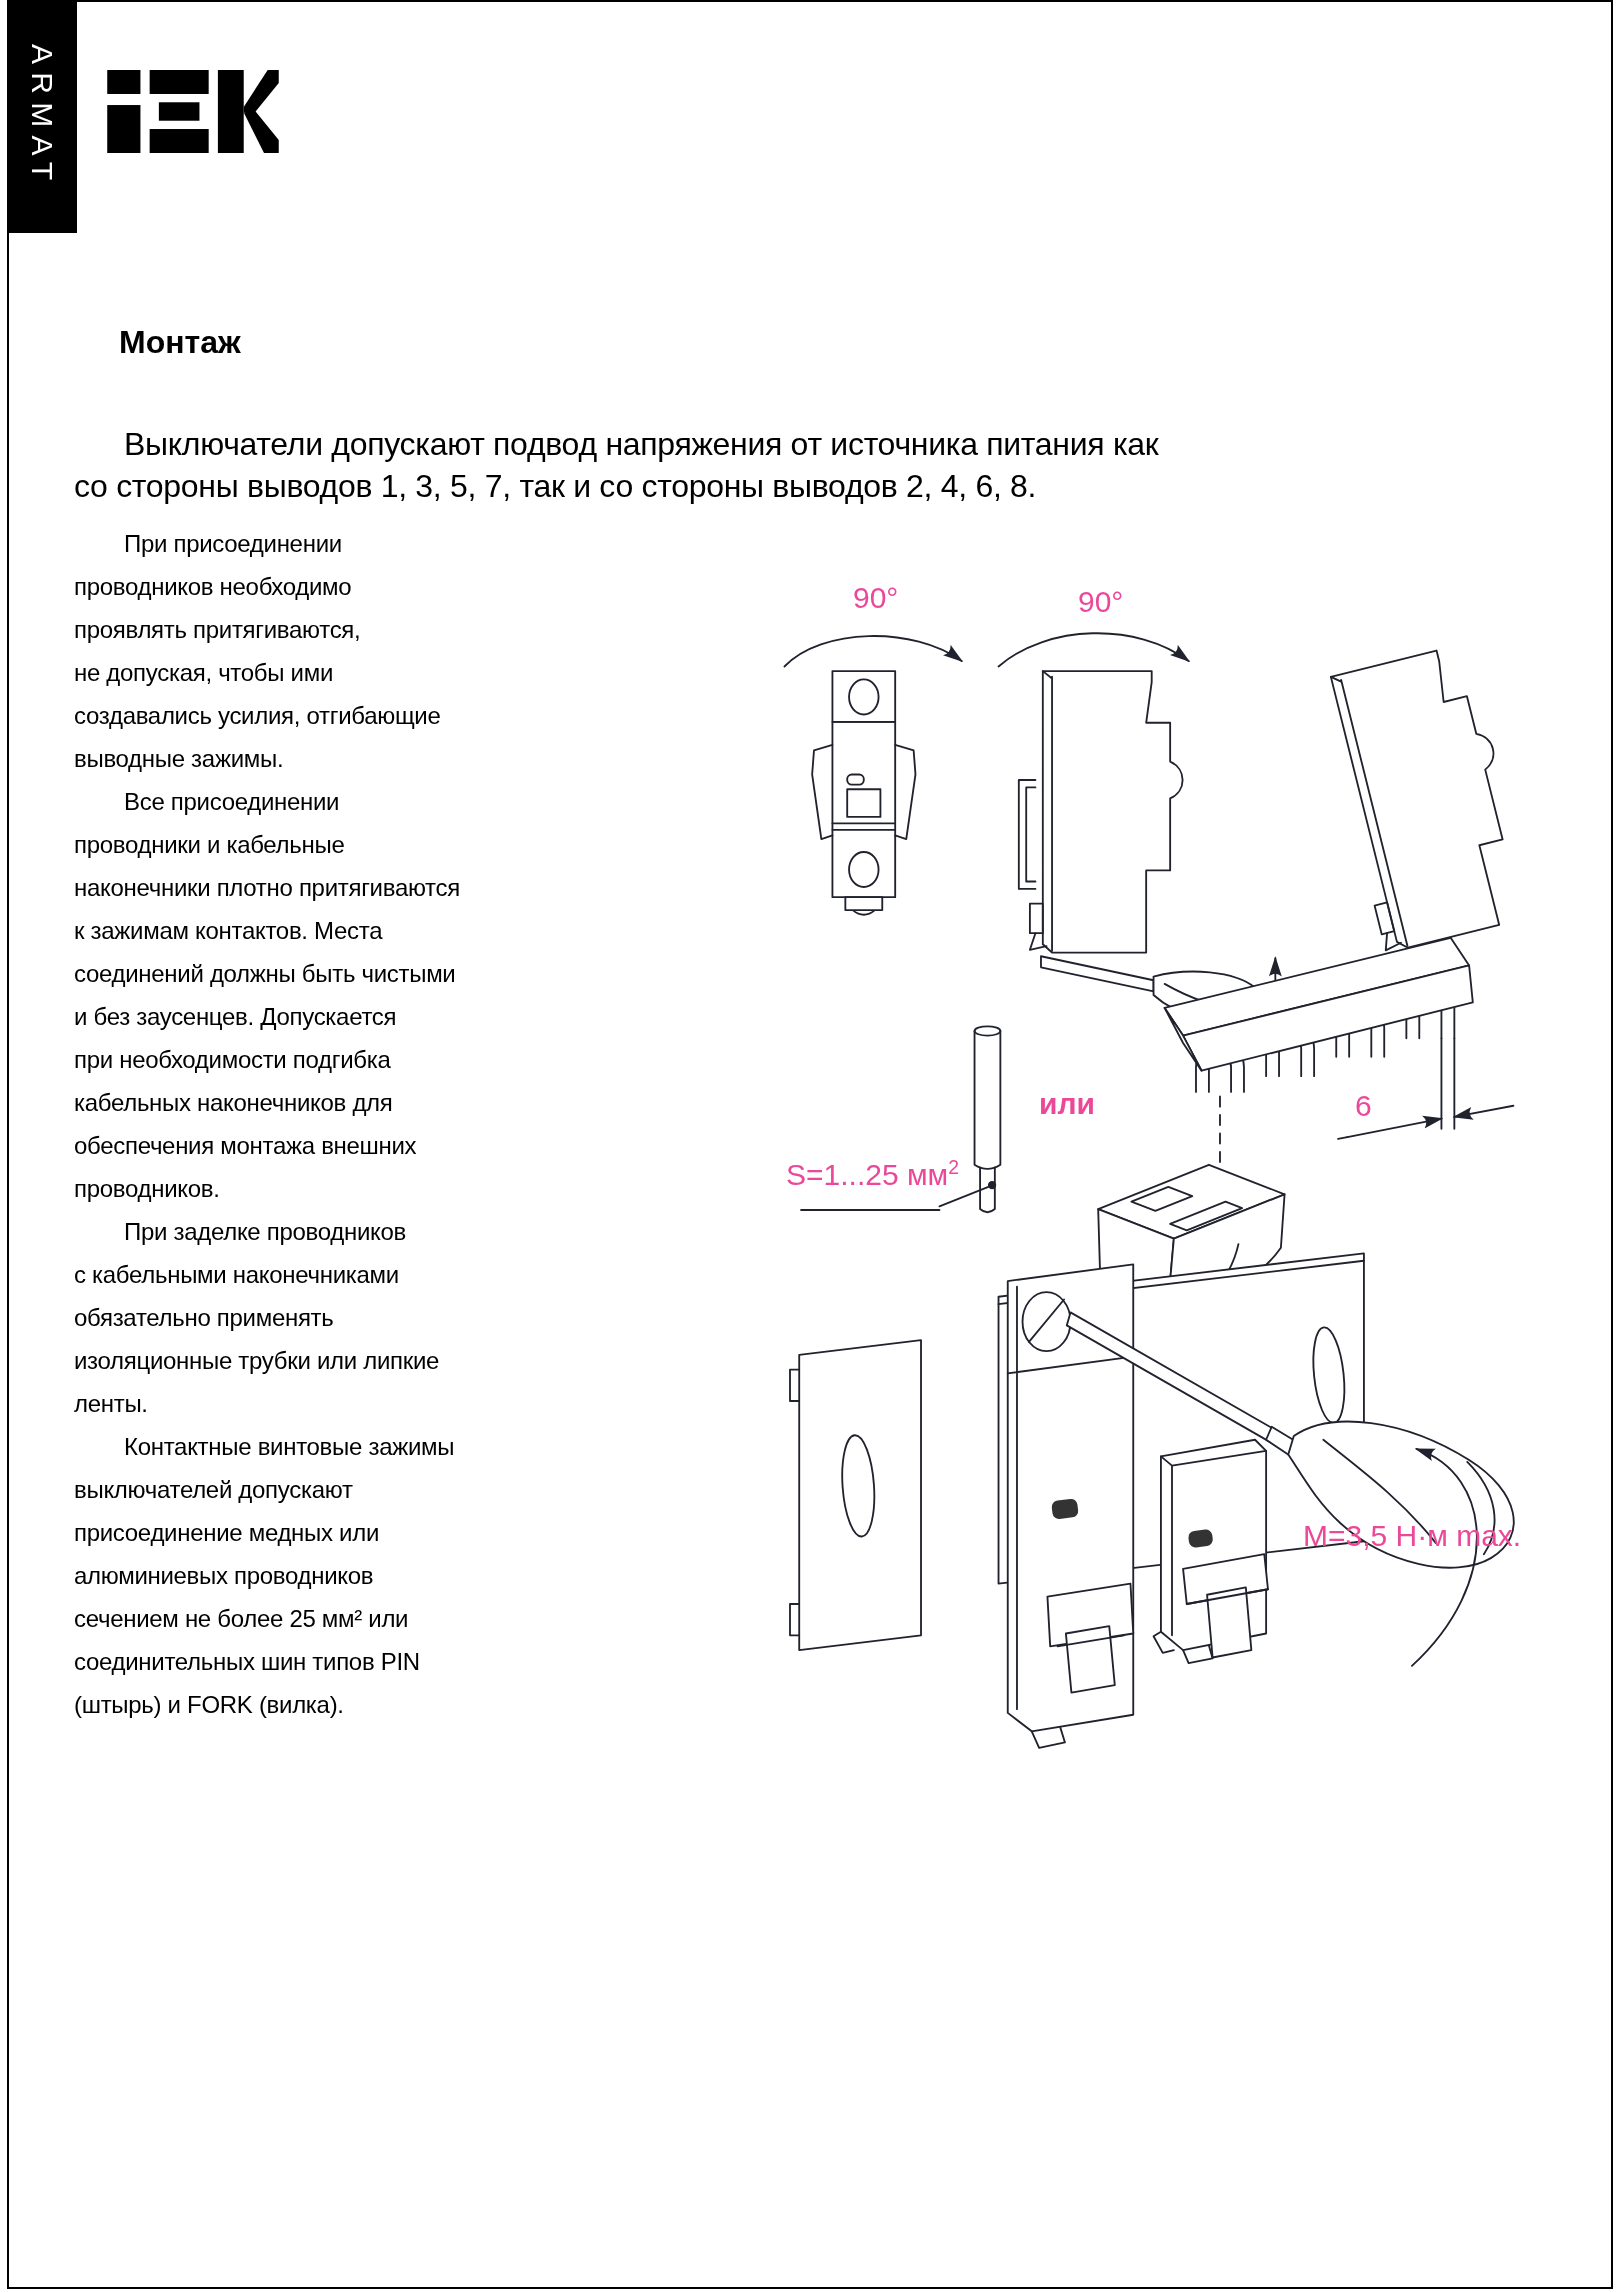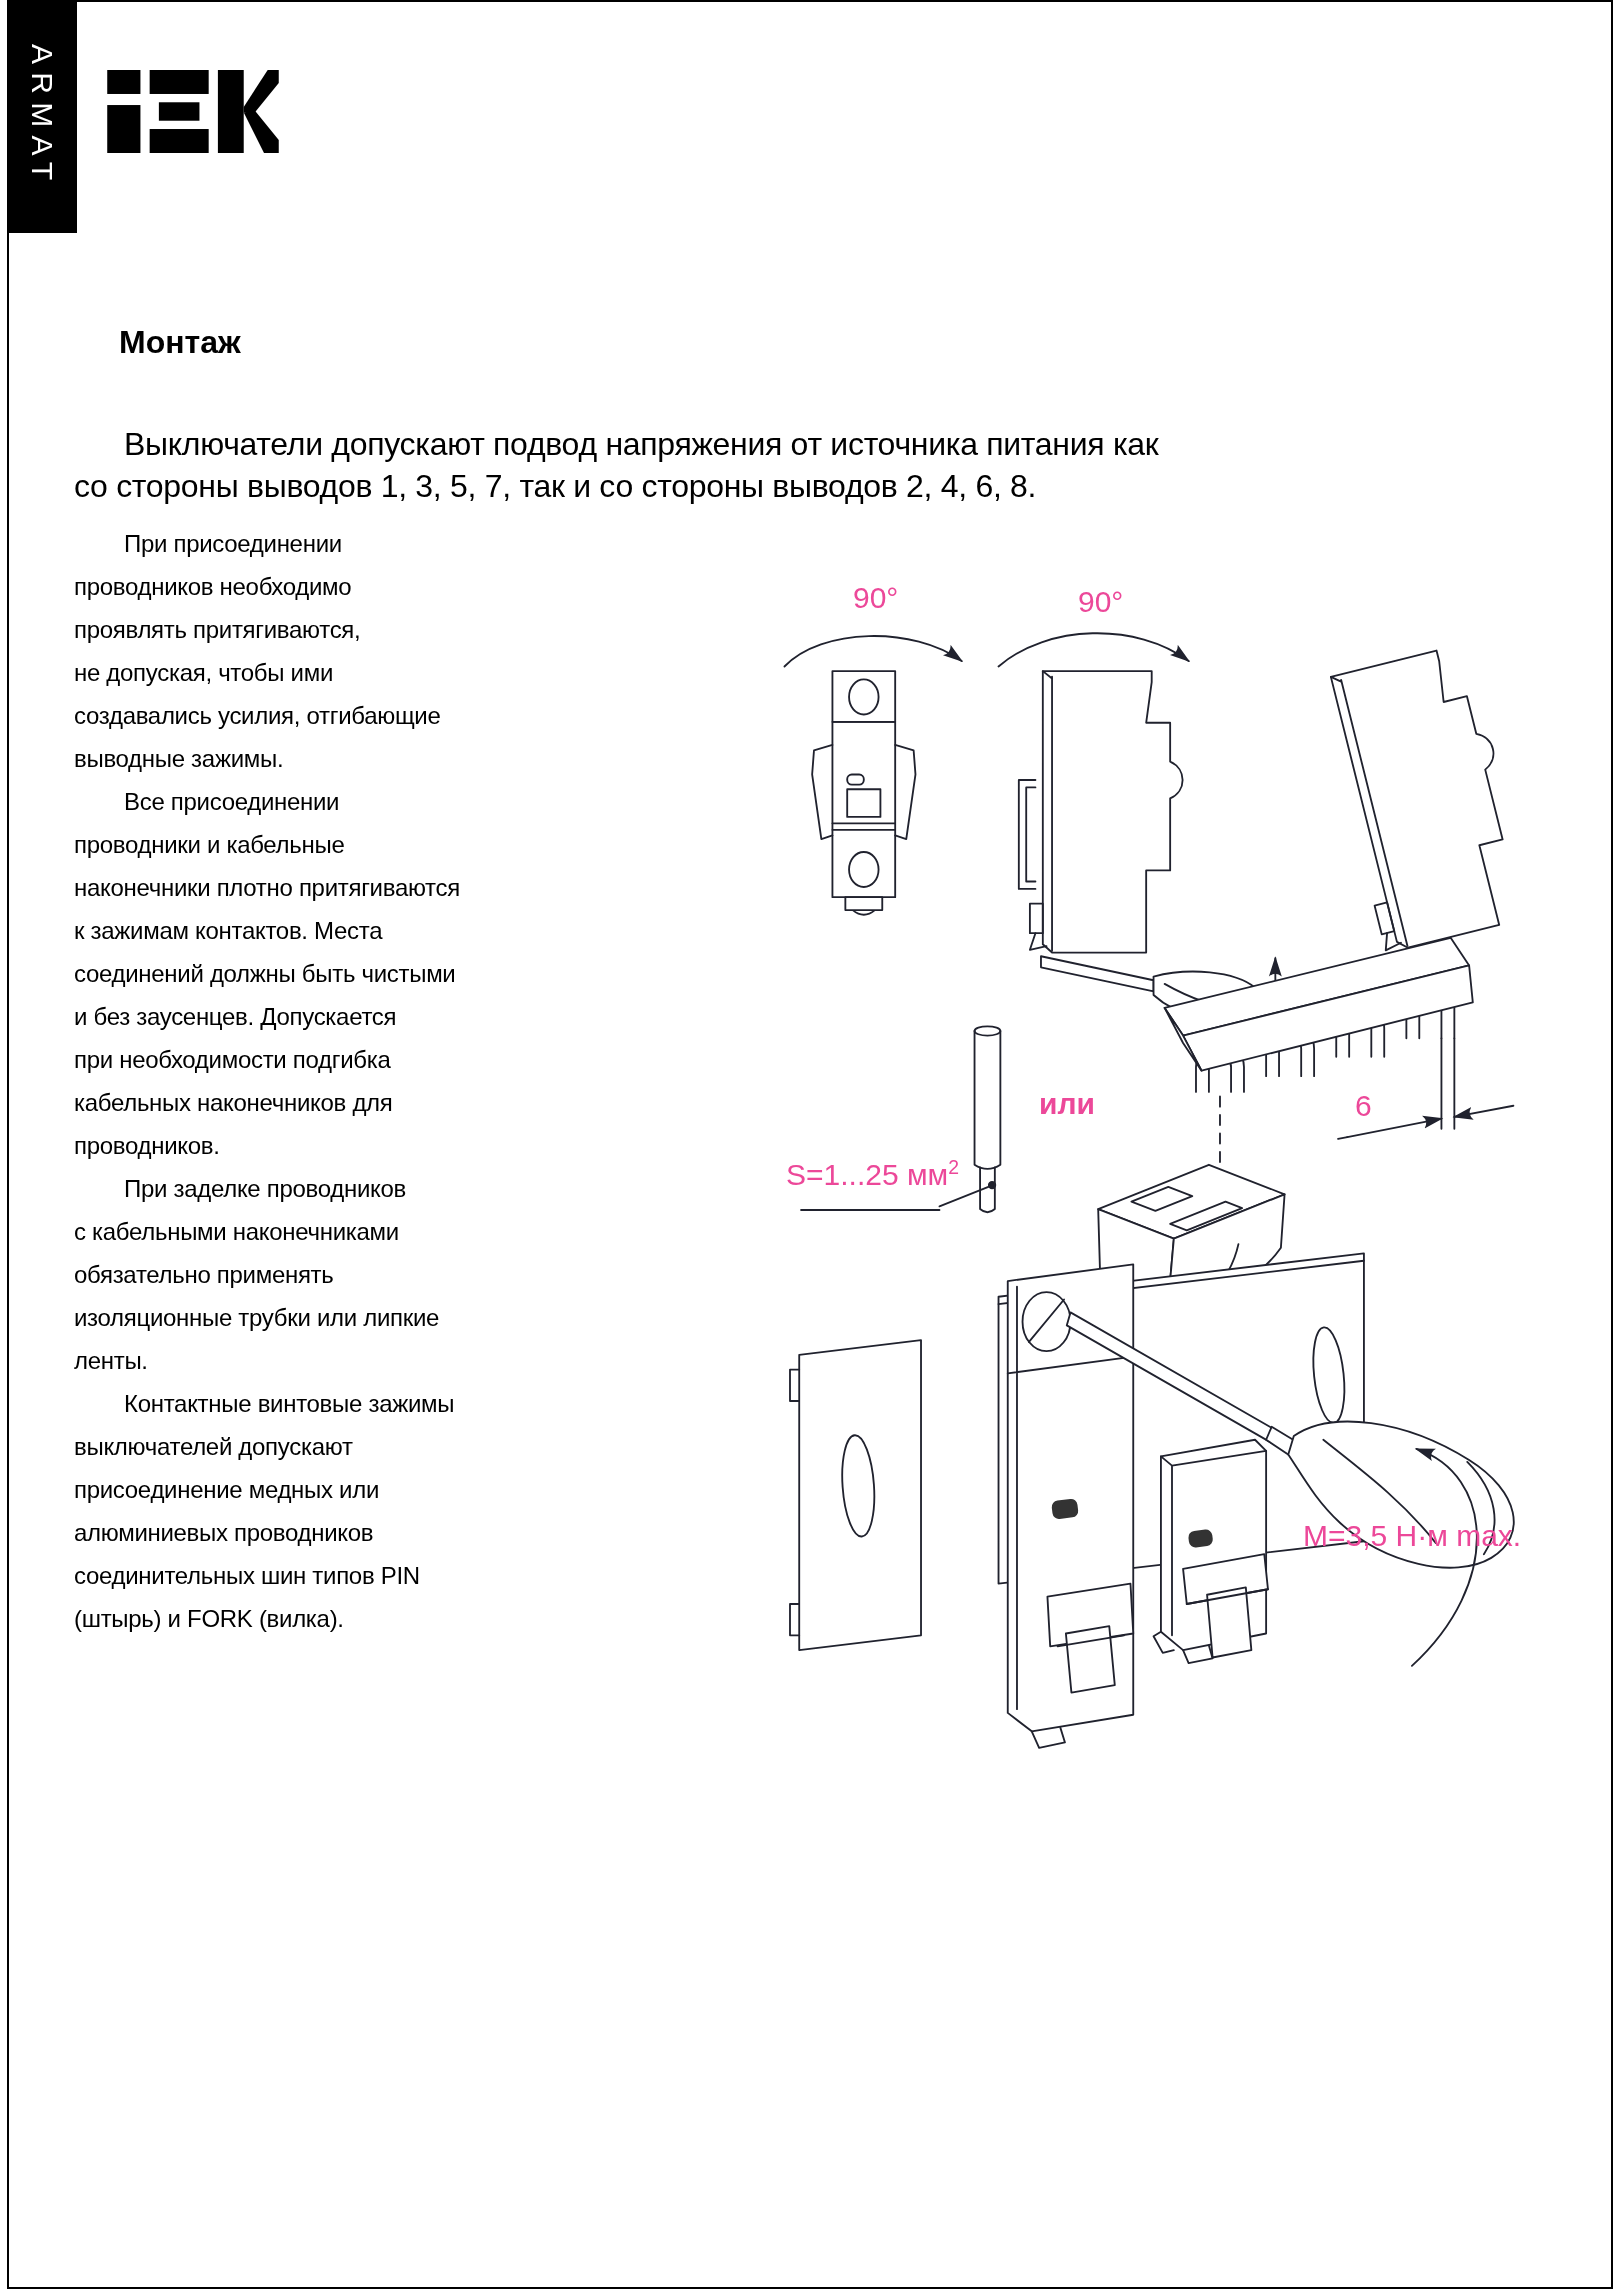--- a/index.html
+++ b/index.html
@@ -67,34 +67,36 @@
       </div>
     <div class="para">
         <div class="tline">Все присоединении</div>
         <div class="tline">проводники и кабельные</div>
         <div class="tline">наконечники плотно притягиваются</div>
         <div class="tline">к зажимам контактов. Места</div>
         <div class="tline">соединений должны быть чистыми</div>
         <div class="tline">и без заусенцев. Допускается</div>
         <div class="tline">при необходимости подгибка</div>
         <div class="tline">кабельных наконечников для</div>
+        <div class="tline">обеспечения монтажа внешних</div>
         <div class="tline">проводников.</div>
       </div>
     <div class="para">
         <div class="tline">При заделке проводников</div>
         <div class="tline">с кабельными наконечниками</div>
         <div class="tline">обязательно применять</div>
         <div class="tline">изоляционные трубки или липкие</div>
         <div class="tline">ленты.</div>
       </div>
     <div class="para">
         <div class="tline">Контактные винтовые зажимы</div>
         <div class="tline">выключателей допускают</div>
         <div class="tline">присоединение медных или</div>
         <div class="tline">алюминиевых проводников</div>
+        <div class="tline">сечением не более 25 мм² или</div>
         <div class="tline">соединительных шин типов PIN</div>
         <div class="tline">(штырь) и FORK (вилка).</div>
       </div>
   </div>
 
   <svg class="fig-svg" viewBox="0 0 880 1350">
     <defs>
       <marker id="arr" markerUnits="userSpaceOnUse" markerWidth="24" markerHeight="16" refX="20" refY="8" orient="auto">
         <path d="M0,1 L22,8 L0,15 Q6,8 0,1 Z" fill="#20222e"></path>
       </marker>

